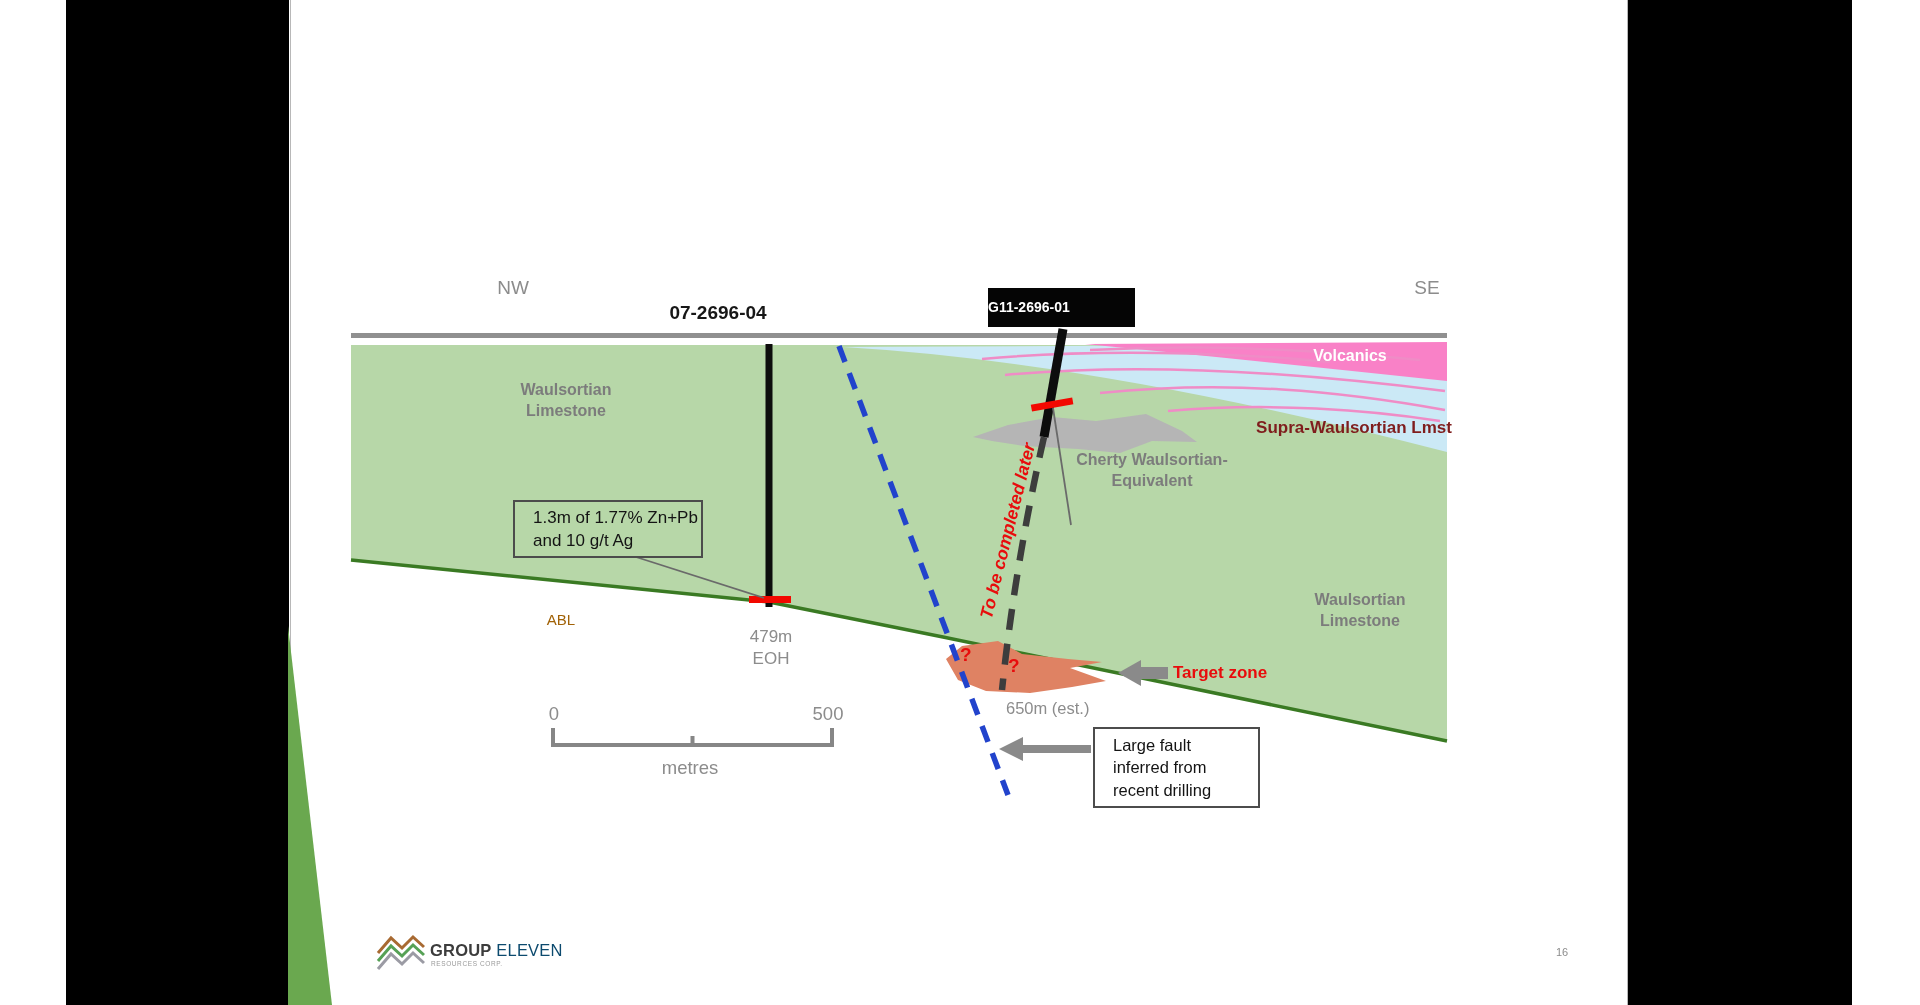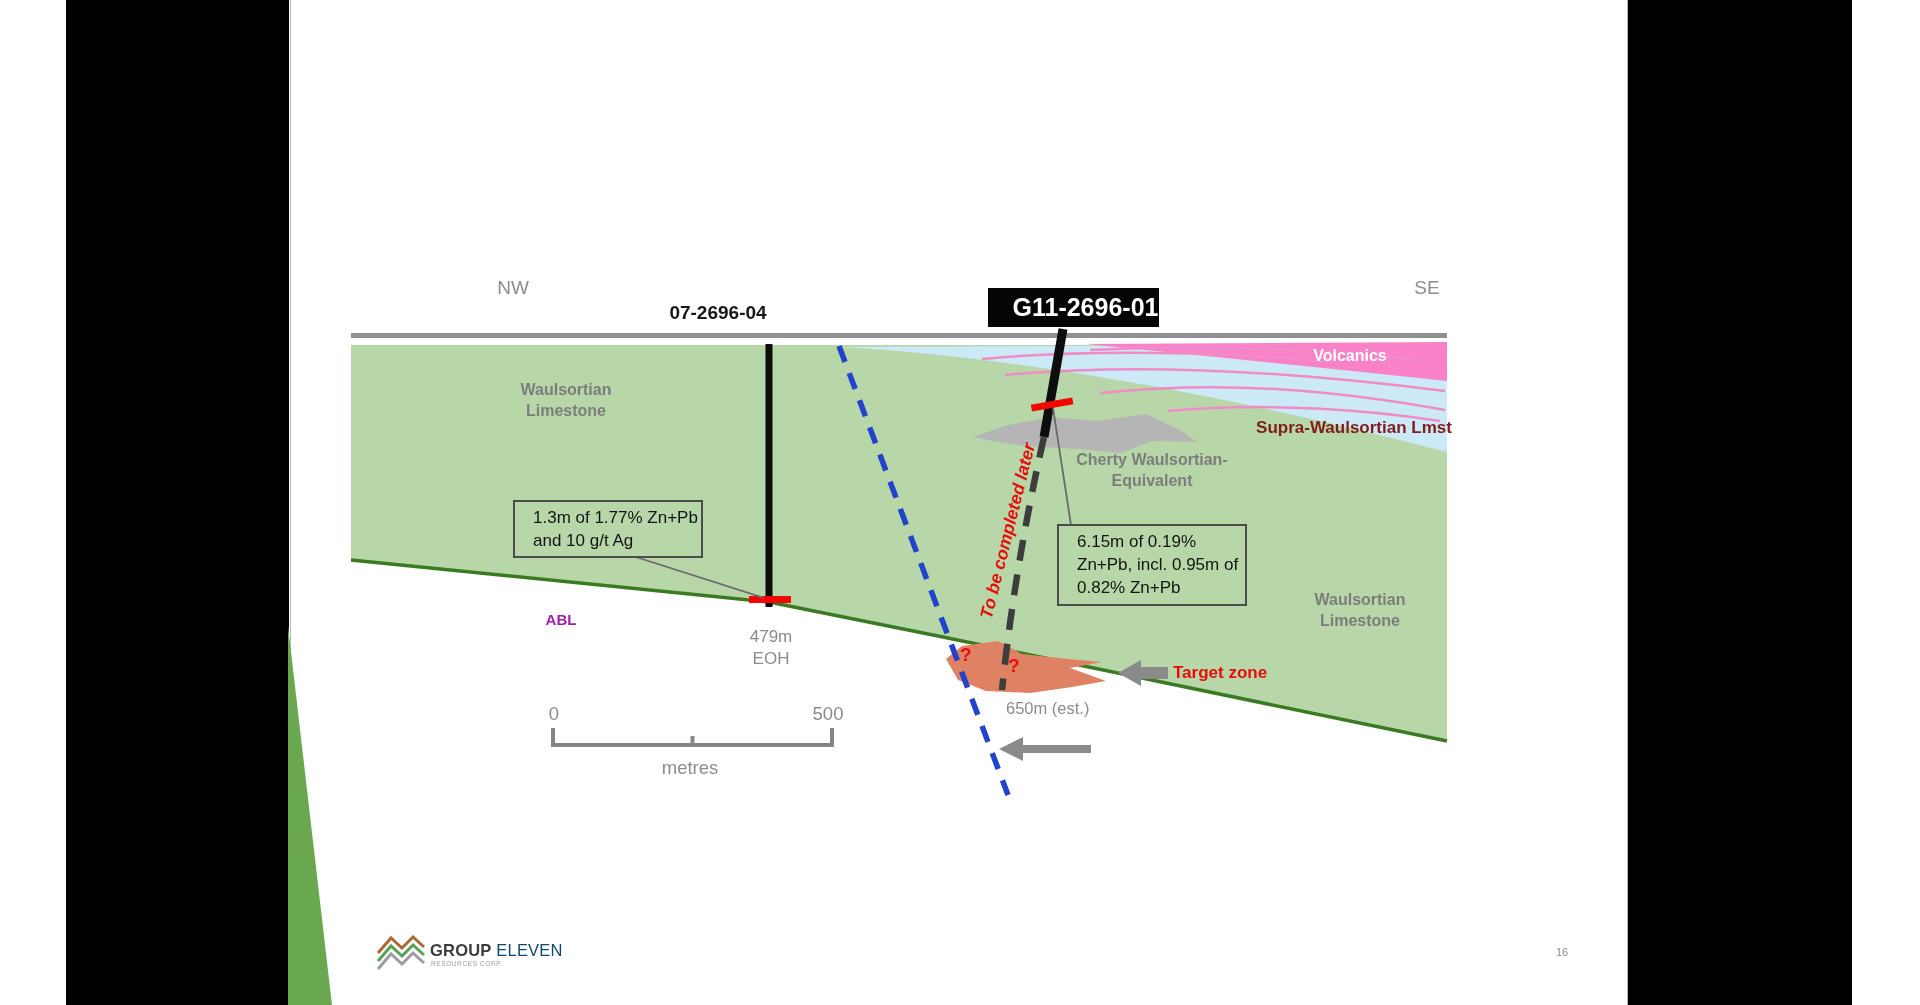--- a/index.html
+++ b/index.html
@@ -81,21 +81,21 @@
     </g>
 
     <polygon points="288,626 288,1005 332,1005" fill="#6aa84f"></polygon>
   </svg>
 
   <div class="txt ctr gray" style="left:513px;top:277px;font-size:19px;">NW</div>
   <div class="txt ctr gray" style="left:1427px;top:277px;font-size:19px;">SE</div>
 
   <div class="txt ctr" style="left:718px;top:302px;font-size:19px;font-weight:bold;color:#171717;">07-2696-04</div>
 
-  <div class="txt" style="left:988px;top:288px;width:147px;height:39px;line-height:39px;background:#050505;color:#ffffff;font-weight:bold;font-size:25px;text-align:center;padding-left:24px;">G11-2696-01</div>
+  <div class="txt" style="left:988px;top:288px;width:147px;height:39px;line-height:39px;background:#050505;color:#ffffff;font-weight:bold;font-size:14px;">G11-2696-01</div>
 
   <div class="txt ctr glabel" style="left:566px;top:380px;width:140px;">
     <div>Waulsortian</div>
     <div>Limestone</div>
   </div>
 
   <div class="txt ctr" style="left:1350px;top:347px;font-size:16px;font-weight:bold;color:#ffffff;">Volcanics</div>
 
   <div class="txt ctr" style="left:1354px;top:418px;font-size:17px;font-weight:bold;color:#7f1d1d;">Supra-Waulsortian Lmst</div>
 
@@ -107,28 +107,28 @@
   <div class="txt ctr glabel" style="left:1360px;top:590px;width:140px;">
     <div>Waulsortian</div>
     <div>Limestone</div>
   </div>
 
   <div class="annbox" style="left:513px;top:500px;width:190px;height:58px;">
     <div>1.3m of 1.77% Zn+Pb</div>
     <div>and 10 g/t Ag</div>
   </div>
 
-  <div class="annbox" style="left:1057px;top:524px;width:190px;height:82px;">
-    <div>6.15m of 0.19%</div>
-    <div>Zn+Pb, incl. 0.95m of</div>
-    <div>0.82% Zn+Pb</div>
+
+  <div class="annbox" style="left:1093px;top:727px;width:167px;height:81px;background:#ffffff;font-size:16.5px;">
+    <div>Large fault</div>
+    <div>inferred from</div>
+    <div>recent drilling</div>
   </div>
 
-
-  <div class="txt ctr" style="left:561px;top:611px;font-size:15px;font-weight:bold;color:#a21caf;">ABL</div>
+  <div class="txt ctr" style="left:561px;top:611px;font-size:15px;font-weight:normal;color:#a16207;">ABL</div>
 
   <div class="txt ctr gray" style="left:771px;top:626px;font-size:17px;line-height:1.32;">
     <div>479m</div>
     <div>EOH</div>
   </div>
 
   <div class="txt gray" style="left:1006px;top:699px;font-size:16.5px;">650m (est.)</div>
 
   <div class="txt red" style="left:1008px;top:531px;transform:translate(-50%,-50%) rotate(-76deg);font-size:17.5px;font-weight:bold;font-style:italic;">To be completed later</div>
 

